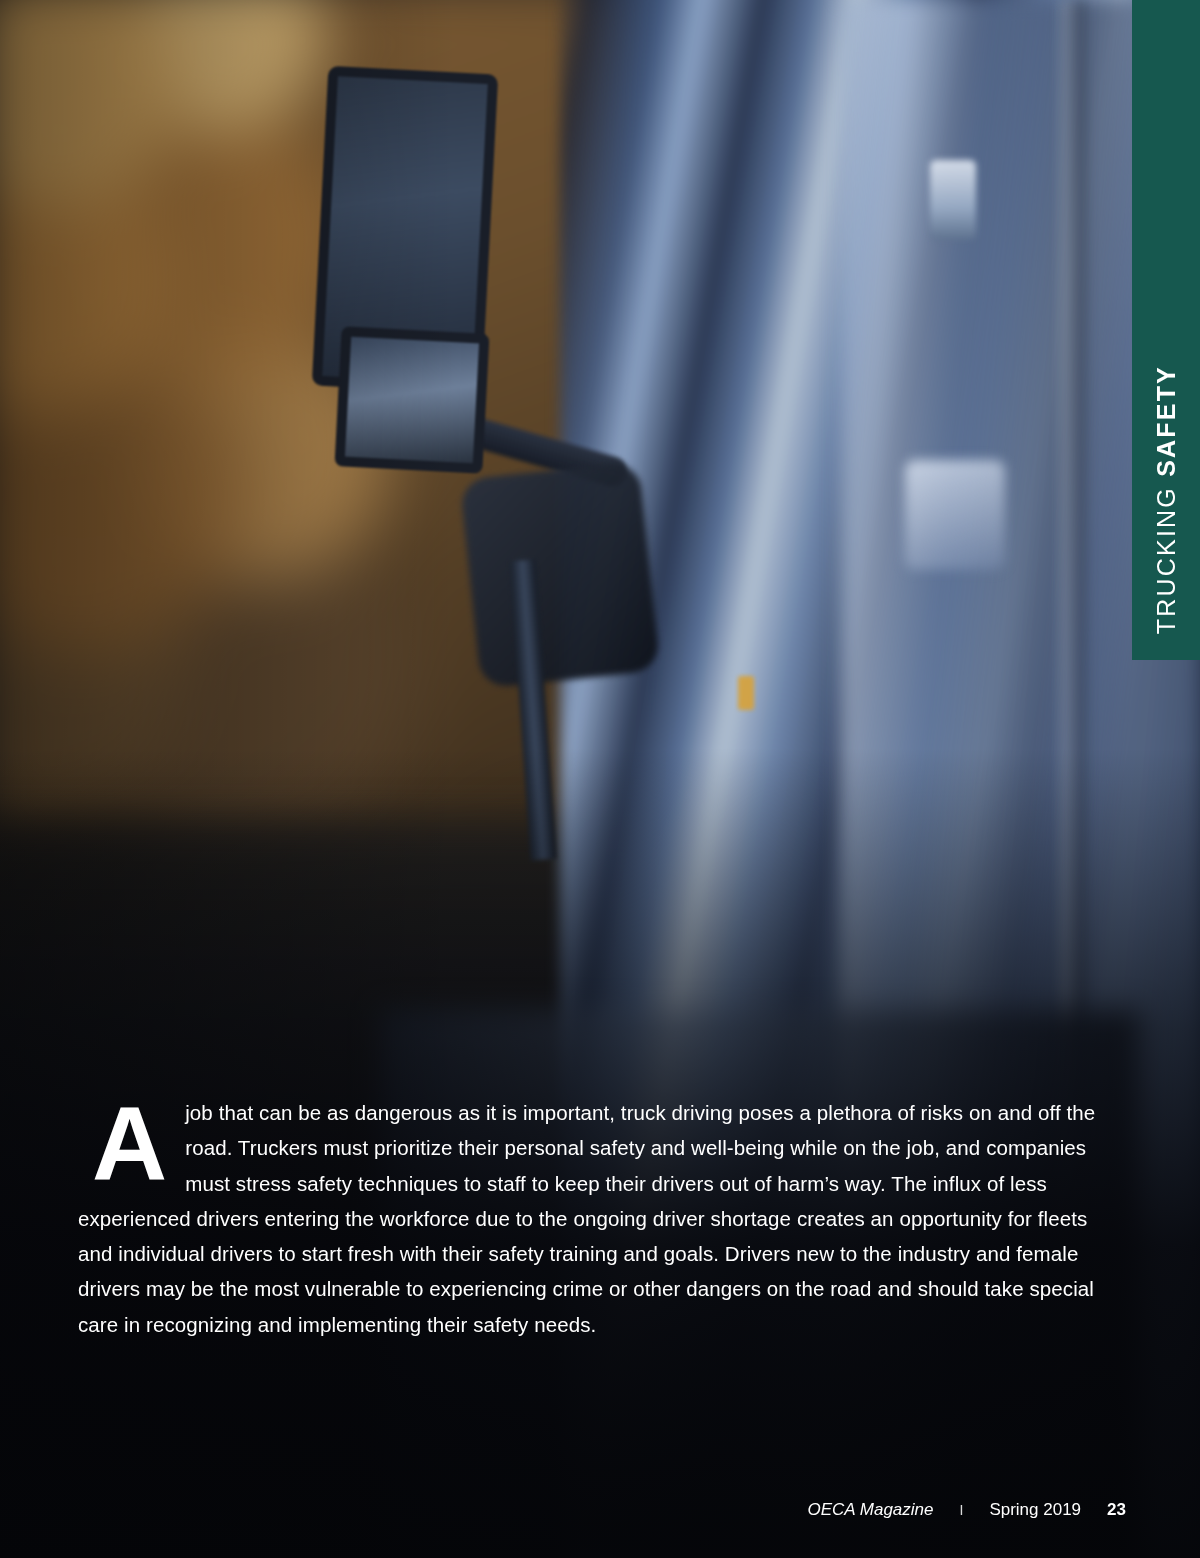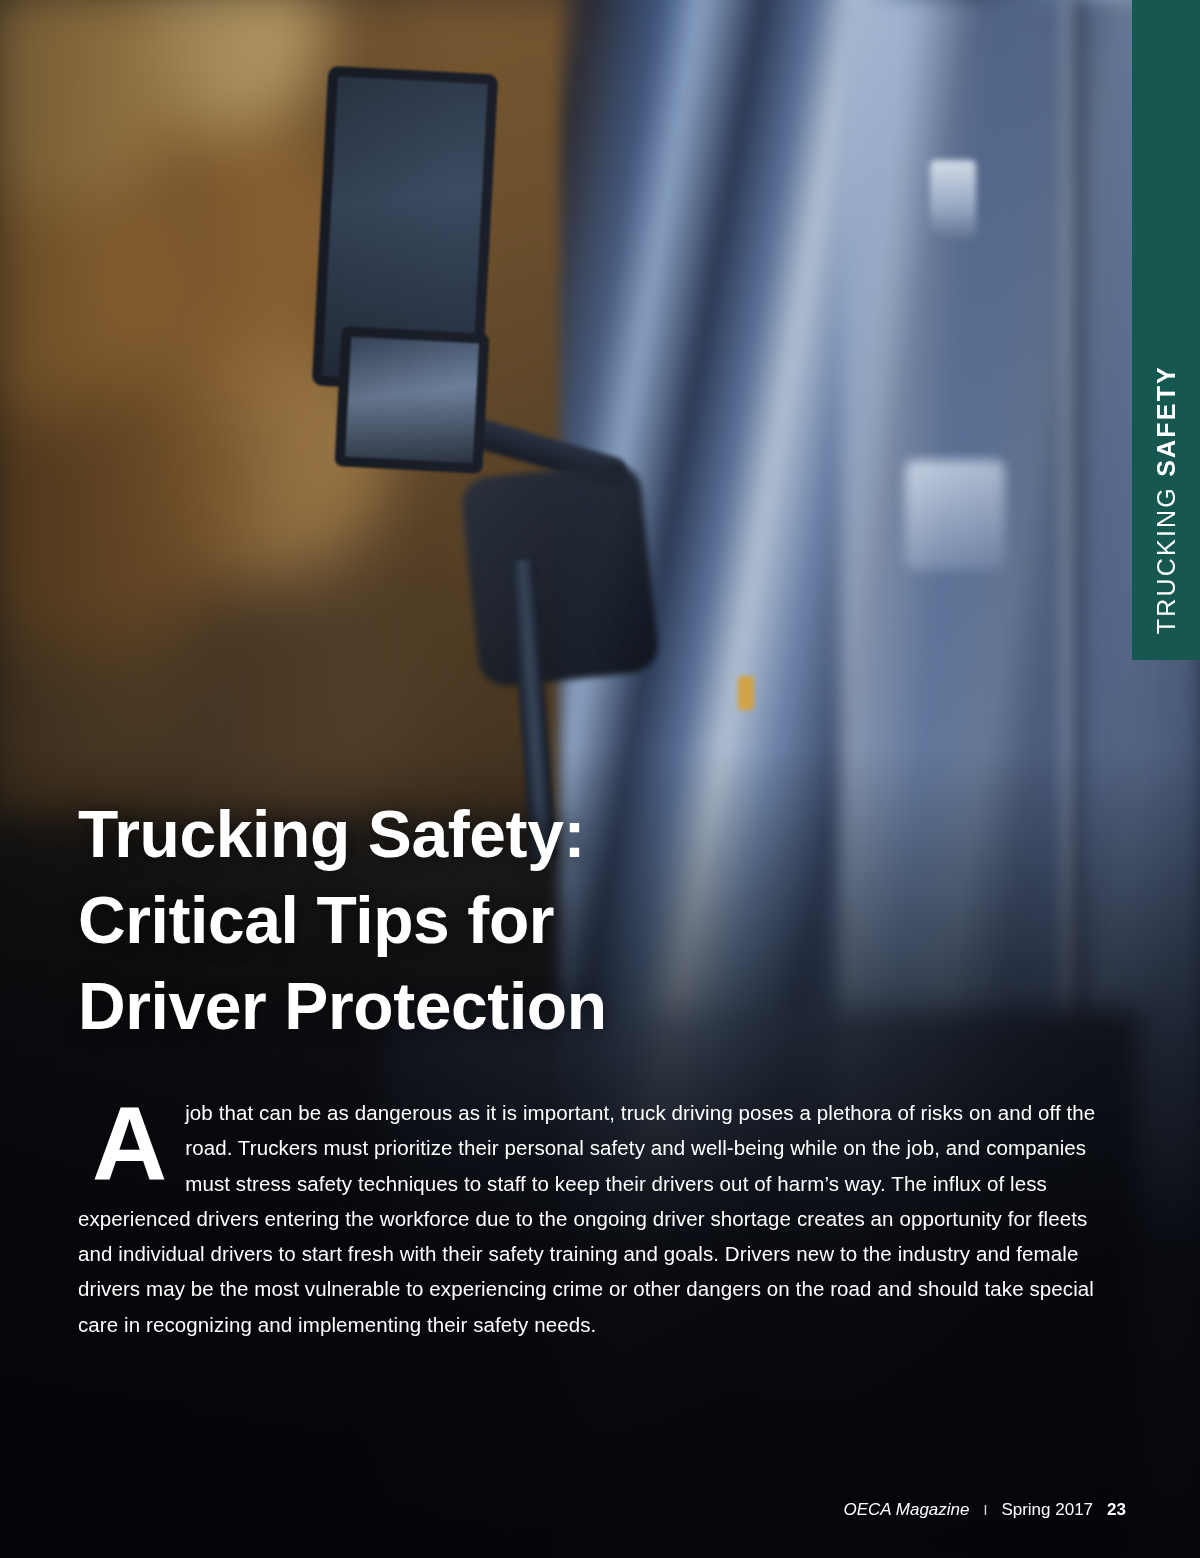--- a/index.html
+++ b/index.html
@@ -243,21 +243,21 @@
     color: #ffffff;
   }
 
   
   .footer {
     position: absolute;
     right: 74px;
     bottom: 38px;
     display: flex;
     align-items: baseline;
-    gap: 14px;
+    gap: 26px;
     color: #ffffff;
     font-size: 17px;
   }
   .footer .mag { font-style: italic; }
   .footer .sep { opacity: .85; font-size: 14px; }
   .footer .issue { }
   .footer .pageno { font-weight: 700; }
 </style>
 </head>
 <body>
@@ -279,31 +279,26 @@
     <div class="mirror-convex"></div>
     <div class="mirror-stalk"></div>
     <div class="amber"></div>
     <div class="vignette"></div>
   </div>
 
   <div class="side-tab">
     <div class="tab-text"><span>TRUCKING </span><b>SAFETY</b></div>
   </div>
 
-  <h1 class="headline">
-    <span class="hl-line">Trucking Safety:</span>
-    <span class="hl-line">Critical Tips for</span>
-    <span class="hl-line">Driver Protection</span>
-  </h1>
 
   <div class="body-copy">
     <span class="dropcap">A</span>
     <span>job that can be as dangerous as it is important, truck driving poses a plethora of risks on and off the road. Truckers must prioritize their personal safety and well-being while on the job, and companies must stress safety techniques to staff to keep their drivers out of harm’s way. The influx of less experienced drivers entering the workforce due to the ongoing driver shortage creates an opportunity for fleets and individual drivers to start fresh with their safety training and goals. Drivers new to the industry and female drivers may be the most vulnerable to experiencing crime or other dangers on the road and should take special care in recognizing and implementing their safety needs.</span>
   </div>
 
   <div class="footer">
     <span class="mag">OECA Magazine</span>
     <span class="sep">I</span>
-    <span class="issue">Spring 2017</span>
+    <span class="issue">Spring 2019</span>
     <span class="pageno">23</span>
   </div>
 
 </div>
 
 </body></html>

